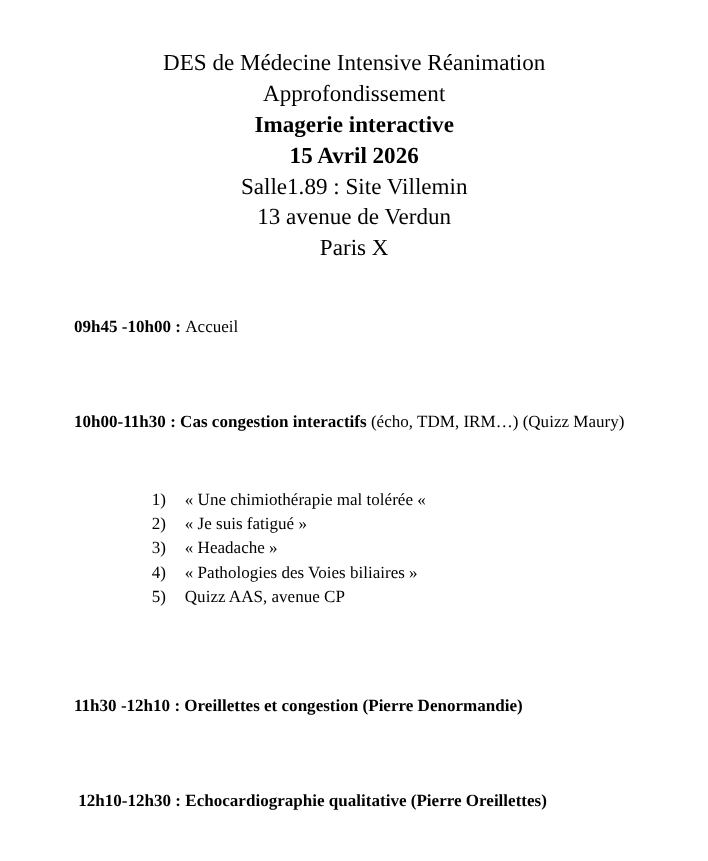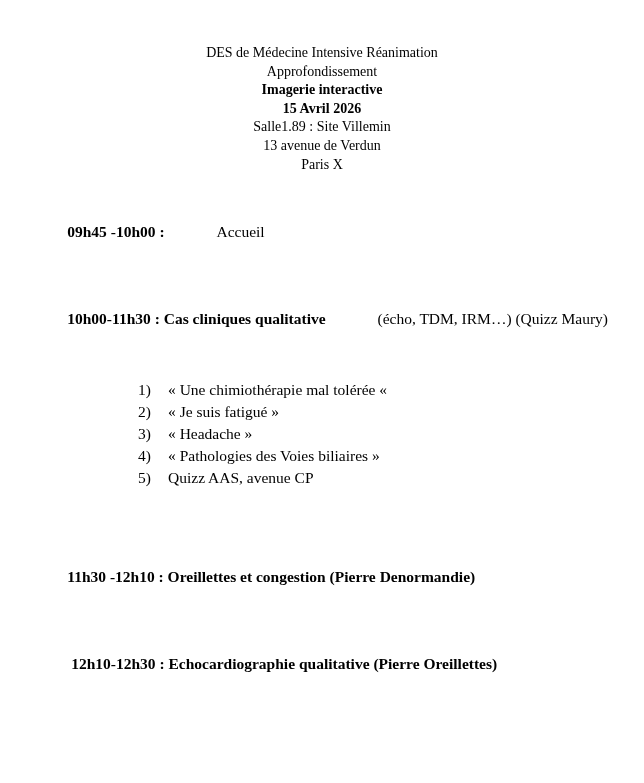--- a/index.html
+++ b/index.html
@@ -23,21 +23,21 @@
     box-sizing: border-box;
   }
 
   
   .header {
     text-align: center;
     padding-top: 44px;
     line-height: 1.33;
   }
   .header .line {
-    font-size: 14px;
+    font-size: 21px;
     white-space: pre;
   }
   .header .line.bold {
     font-weight: bold;
   }
 
   
   .agenda {
     margin-top: 28px;
     padding-left: 44px;
@@ -49,21 +49,20 @@
     white-space: pre-wrap;
   }
   .entry .time {
     font-weight: bold;
   }
   .entry .topic {
     font-weight: bold;
   }
   .entry .detail {
     font-weight: normal;
-    margin-left: 48px;
   }
 
   
   .sp-26 { height: 26px; }
   .sp-30 { height: 30px; }
   .sp-58 { height: 58px; }
   .sp-64 { height: 64px; }
 
   
   .sublist {
@@ -103,21 +102,21 @@
 
   <div class="agenda">
 
     <div class="entry">
       <span class="time">09h45 -10h00 : </span><span class="detail">Accueil</span>
     </div>
 
     <div class="sp-26"></div>
 
     <div class="entry">
-      <span class="time">10h00-11h30 : </span><span class="topic">Cas cliniques qualitative</span><span class="detail"> (écho, TDM, IRM…) (Quizz Maury)</span>
+      <span class="time">10h00-11h30 : </span><span class="topic">Cas congestion interactifs</span><span class="detail"> (écho, TDM, IRM…) (Quizz Maury)</span>
     </div>
 
     <div class="sp-30"></div>
 
     <ol class="sublist">
       <li>
         <span class="marker">1)</span><span class="text">« Une chimiothérapie mal tolérée «</span>
       </li>
       <li>
         <span class="marker">2)</span><span class="text">« Je suis fatigué »</span>

